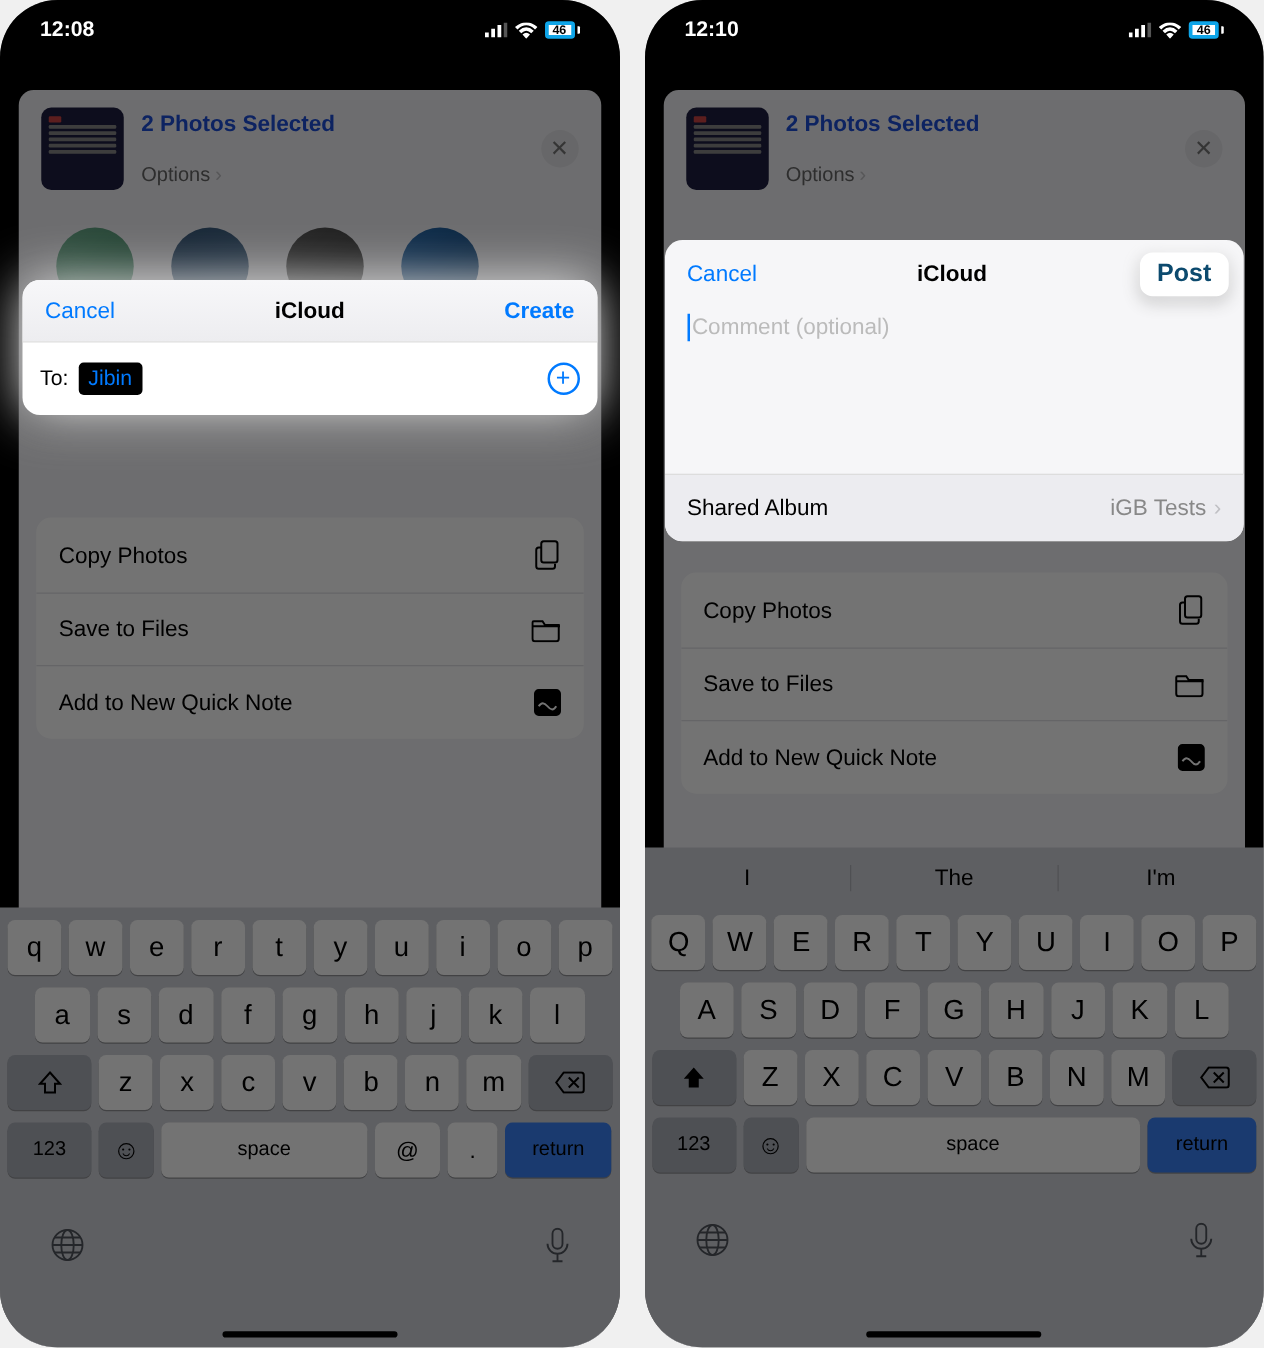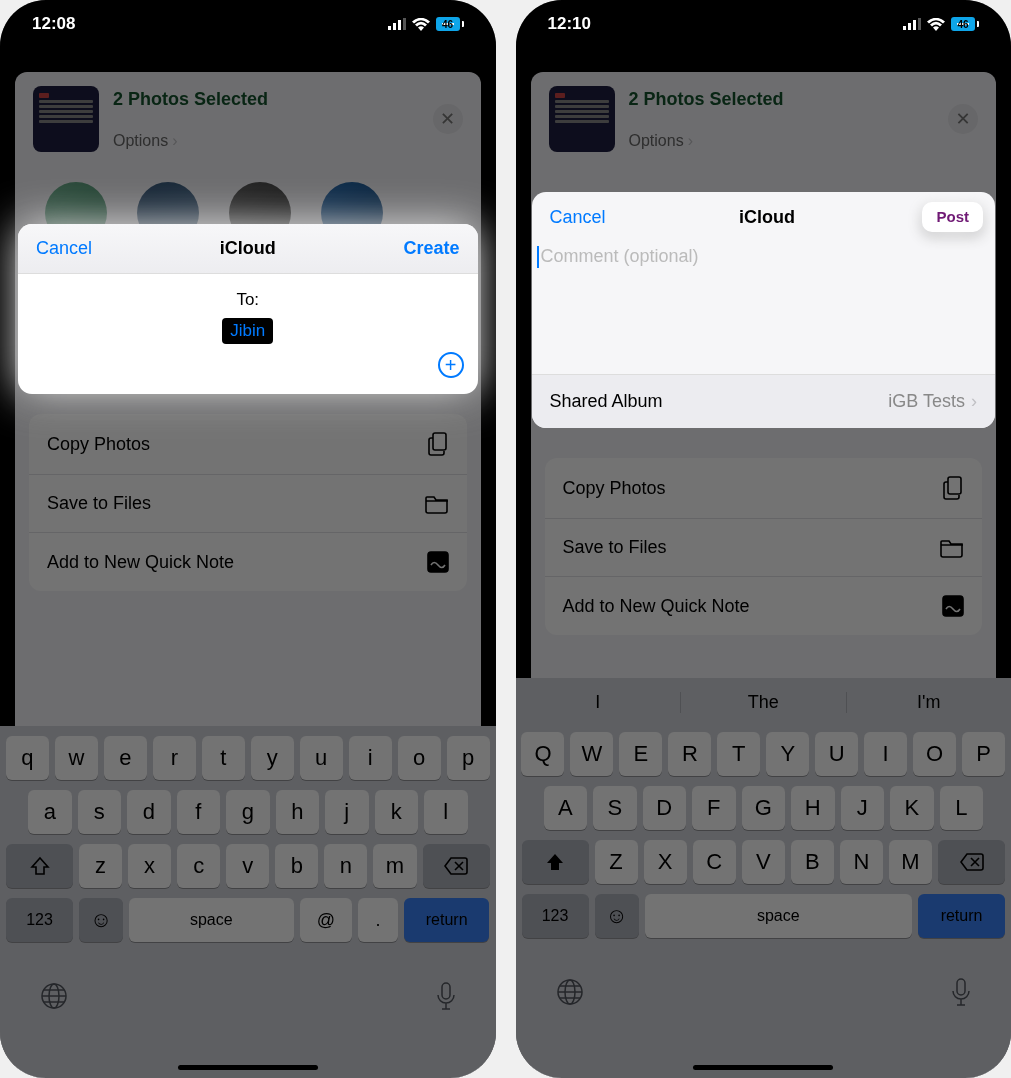--- a/index.html
+++ b/index.html
@@ -9,21 +9,21 @@
   .overlay { position: absolute; inset: 0; background: rgba(0,0,0,0.55); z-index: 5; }
   .status-bar { position: absolute; top: 0; left: 0; right: 0; height: 48px; display: flex; align-items: center; justify-content: space-between; padding: 0 32px; z-index: 20; color: #fff; font-weight: 600; font-size: 17px; }
   .status-right { display: flex; align-items: center; gap: 6px; }
   .status-right svg { display: block; }
   .share-sheet { position: absolute; top: 72px; left: 15px; right: 15px; bottom: 0; background: #f2f2f6; border-radius: 12px 12px 0 0; z-index: 3; display: flex; flex-direction: column; }
   .sheet-header { display: flex; align-items: center; padding: 14px 18px; gap: 14px; }
   .thumb { width: 66px; height: 66px; background: #1e1e40; border-radius: 8px; display:flex;flex-direction:column;padding:6px; }
   .thumb-line { height:3px; background:#888; margin:1px 0; border-radius:1px;}
   .thumb-line.t{height:5px;background:#c44;width:10px;}
   .sheet-titles { flex: 1; }
-  .sheet-title { font-size: 18px; font-weight: 600; color: #14532d; }
+  .sheet-title { font-size: 18px; font-weight: 600; color: #1d4ed8; }
   .options-row { display: flex; align-items: center; gap: 4px; color: #666; font-size: 16px; margin-top: 22px; }
   .close-x { width: 30px; height: 30px; border-radius: 50%; background: #e4e4e8; display: flex; align-items: center; justify-content: center; color: #777; font-size: 18px; }
   .avatars { display: flex; gap: 30px; padding: 16px 30px; }
   .avatar { width: 62px; height: 62px; border-radius: 50%; background: linear-gradient(135deg,#6a8,#486); }
   .av2{background:linear-gradient(135deg,#357,#468);}
   .av3{background:linear-gradient(135deg,#555,#333);}
   .av4{background:linear-gradient(135deg,#26a,#147);}
   .action-list { margin: 154px 14px 0; background: #fff; border-radius: 12px; overflow: hidden; }
   .phone2 .action-list { margin-top: 2px; }
   .action-item { display: flex; align-items: center; justify-content: space-between; padding: 18px 18px; border-bottom: 1px solid #e0e0e4; font-size: 18px; color: #000; }
@@ -42,39 +42,39 @@
   .key.dot{flex:0.6;font-size:18px;}
   .key.ret { flex: 1.3; font-size:16px; background:#3b82f6;}
   .kb-bottom { display:flex; justify-content:space-between; padding: 24px 40px 30px; }
   .home-ind { position:absolute; bottom:8px; left:50%; transform:translateX(-50%); width:140px; height:5px; background:#000; border-radius:3px; z-index:30;}
   
   .dialog1 { position: absolute; top: 224px; left: 18px; right: 18px; background: #fff; border-radius: 14px; z-index: 40; box-shadow: 0 0 40px rgba(255,255,255,0.9), 0 8px 30px rgba(0,0,0,0.4); overflow: hidden; }
   .d1-head { background: linear-gradient(#f7f7f9,#ededf0); display: flex; align-items: center; justify-content: space-between; padding: 14px 18px; border-bottom:1px solid #ddd;}
   .d1-cancel { color: #007aff; font-size: 18px; }
   .d1-title { font-size: 18px; font-weight: 600; }
   .d1-create { color: #007aff; font-size: 18px; font-weight: 600; }
-  .d1-to { display: flex; align-items: center; padding: 16px 14px; gap: 8px; flex-direction: column; }
+  .d1-to { display: flex; align-items: center; padding: 16px 14px; gap: 8px; }
   .to-label { font-size: 17px; color:#000;}
   .to-chip { background: #000000; color: #007aff; padding: 3px 8px; border-radius: 4px; font-size: 17px; }
   .to-plus { margin-left: auto; color: #007aff; width:26px;height:26px;border:2px solid #007aff;border-radius:50%;display:flex;align-items:center;justify-content:center;font-size:20px;line-height:1;}
   
   .dialog2 { position: absolute; top: 192px; left: 16px; right: 16px; background: #f6f6f8; border-radius: 14px; z-index: 40; overflow: hidden; }
   .d2-head { display: flex; align-items: center; justify-content: space-between; padding: 14px 18px 18px; }
   .d2-post-wrap { background:#fff;border-radius:10px;padding:6px 14px;box-shadow:0 0 22px rgba(255,255,255,0.95),0 4px 14px rgba(0,0,0,0.3);margin:-4px -6px;}
-  .d2-post { color:#701a75; font-size:15px; font-weight:600;}
-  .d2-body { display:flex; padding: 0 5px 18px; gap:12px; min-height:128px;}
+  .d2-post { color:#0c4a6e; font-size:20px; font-weight:600;}
+  .d2-body { display:flex; padding: 0 18px 18px; gap:12px; min-height:128px;}
   .d2-comment { flex:1; color:#bbb; font-size:18px;}
   .cursor { display:inline-block;width:2px;height:22px;background:#007aff;vertical-align:middle;margin-right:2px;}
   .d2-thumbcol { width:78px; text-align:center;}
   .d2-thumb { width:78px;height:78px;background:#1e1e50;border-radius:3px;display:flex;flex-direction:column;padding:6px;margin-bottom:6px;}
   .d2-count{font-size:13px;color:#888;}
   .d2-foot { background:#ececf0; border-top:1px solid #ddd; display:flex;justify-content:space-between;align-items:center;padding:16px 18px;font-size:18px;}
   .d2-foot-right{color:#888;display:flex;align-items:center;gap:6px;}
   .battery { display:inline-flex;align-items:center;gap:2px;}
-  .batt-body{width:24px;height:14px;border:6px solid #0ea5e9;border-radius:3px;display:flex;align-items:center;justify-content:center;font-size:10px;color:#000;background:#fff;font-weight:700;}
+  .batt-body{width:24px;height:14px;border:3px solid #0ea5e9;border-radius:3px;display:flex;align-items:center;justify-content:center;font-size:10px;color:#000;background:#fff;font-weight:700;}
   .batt-tip{width:2px;height:6px;background:#fff;border-radius:0 1px 1px 0;}
   .chev{color:#c0c0c4;}
 </style>
 </head>
 <body>
 
 <div class="phone">
   <div class="status-bar">
     <span>12:08</span>
     <div class="status-right">

